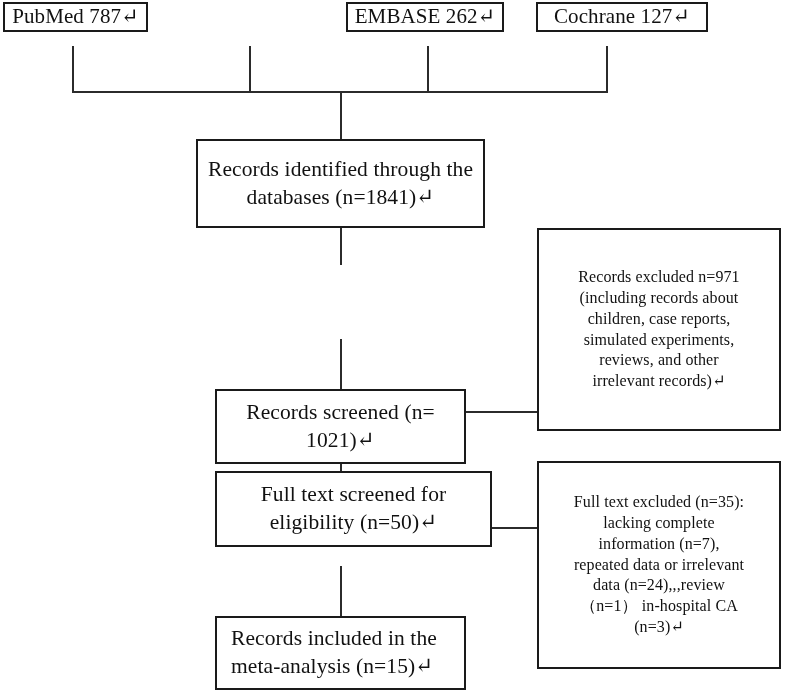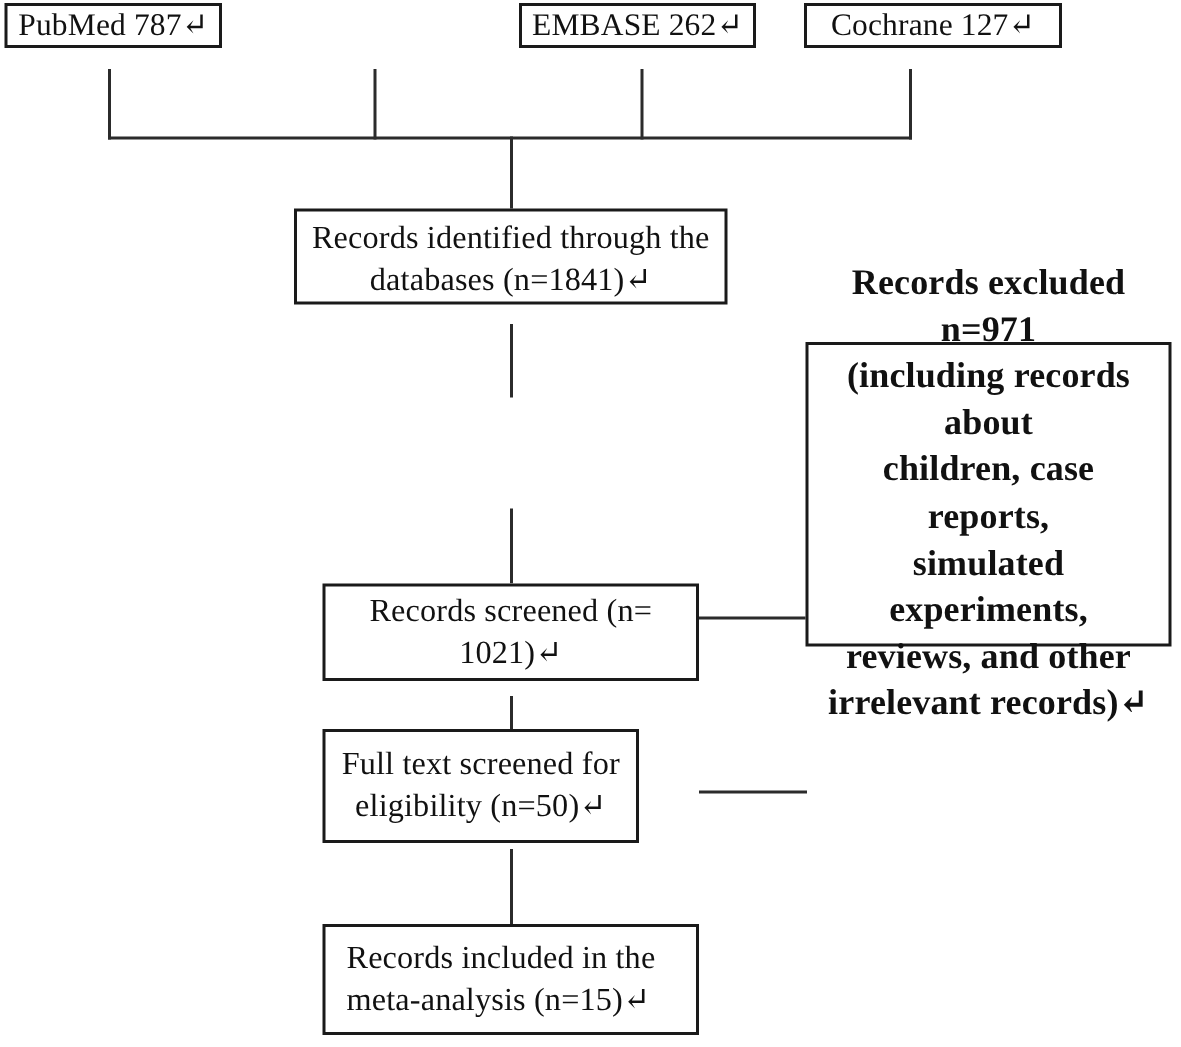--- a/index.html
+++ b/index.html
@@ -42,22 +42,21 @@
     padding: 0 14px;
   }
   .src-box {
     height: 30px;
     font-size: 21px;
   }
   .main-box {
     font-size: 21.5px;
   }
   .side-box {
-    font-size: 24px;
-    font-weight: bold;
+    font-size: 16px;
   }
   .line {
     position: absolute;
     background: #2b2b2b;
     z-index: 1;
   }
   .vline { width: 2px; }
   .hline { height: 2px; }
 </style>
 </head>
@@ -75,38 +74,38 @@
     <span class="txt">Cochrane 127↵</span>
   </div>
 
   <div class="line vline" style="left:72px;  top:46px; height:47px;"></div>
   <div class="line vline" style="left:249px; top:46px; height:47px;"></div>
   <div class="line vline" style="left:427px; top:46px; height:47px;"></div>
   <div class="line vline" style="left:606px; top:46px; height:47px;"></div>
   <div class="line hline" style="left:72px;  top:91px; width:536px;"></div>
   <div class="line vline" style="left:340px; top:91px; height:49px;"></div>
 
-  <div class="box main-box" style="left:196px; top:139px; width:289px; height:64px;align-items:flex-end;">
+  <div class="box main-box" style="left:196px; top:139px; width:289px; height:89px;">
     <span class="txt">Records identified through the
 databases (n=1841)↵</span>
   </div>
 
   <div class="line vline" style="left:340px; top:216px; height:49px;"></div>
 
 
   <div class="line vline" style="left:340px; top:339px; height:50px;"></div>
 
-  <div class="box main-box" style="left:215px; top:389px; width:251px; height:65px;">
+  <div class="box main-box" style="left:215px; top:389px; width:251px; height:75px;">
     <span class="txt">Records screened (n=
 1021)↵</span>
   </div>
 
   <div class="line vline" style="left:340px; top:464px; height:26px;"></div>
 
-  <div class="box main-box" style="left:215px; top:486px; width:211px; height:76px;">
+  <div class="box main-box" style="left:215px; top:471px; width:277px; height:76px;">
     <span class="txt">Full text screened for
 eligibility (n=50)↵</span>
   </div>
 
   <div class="line vline" style="left:340px; top:566px; height:50px;"></div>
 
   <div class="box main-box justify" style="left:215px; top:616px; width:251px; height:74px;">
     <span class="txt">Records included in the
 meta-analysis (n=15)↵</span>
   </div>
@@ -115,14 +114,23 @@
   <div class="box side-box" style="left:537px; top:228px; width:244px; height:203px;">
     <span class="txt">Records excluded n=971
 (including records about
 children, case reports,
 simulated experiments,
 reviews, and other
 irrelevant records)↵</span>
   </div>
 
   <div class="line hline" style="left:466px; top:527px; width:72px;"></div>
+  <div class="box side-box" style="left:537px; top:461px; width:244px; height:208px;">
+    <span class="txt">Full text excluded (n=35):
+lacking complete
+information (n=7),
+repeated data or irrelevant
+data (n=24),,,review
+（n=1） in-hospital CA
+(n=3)↵</span>
+  </div>
 
 </div>
 
 </body></html>

